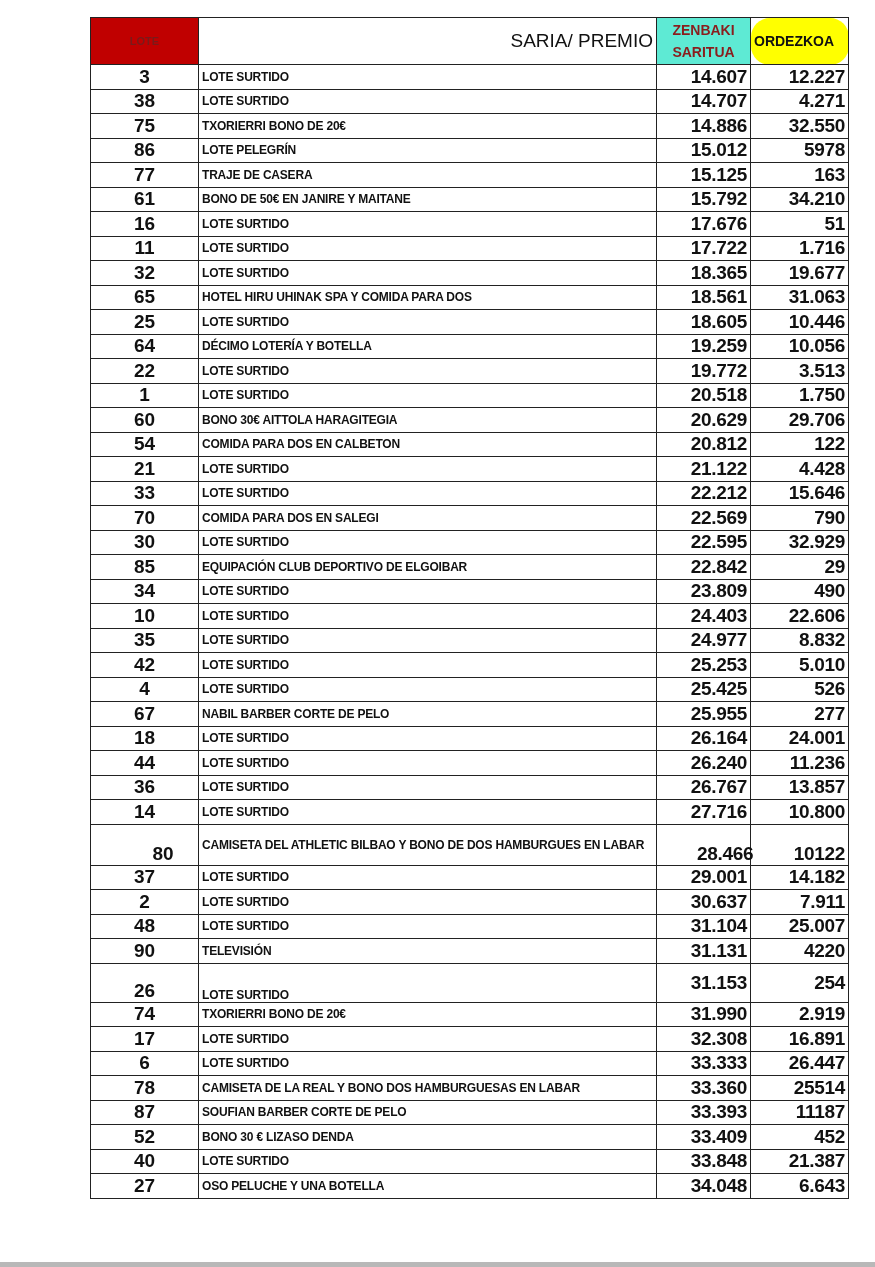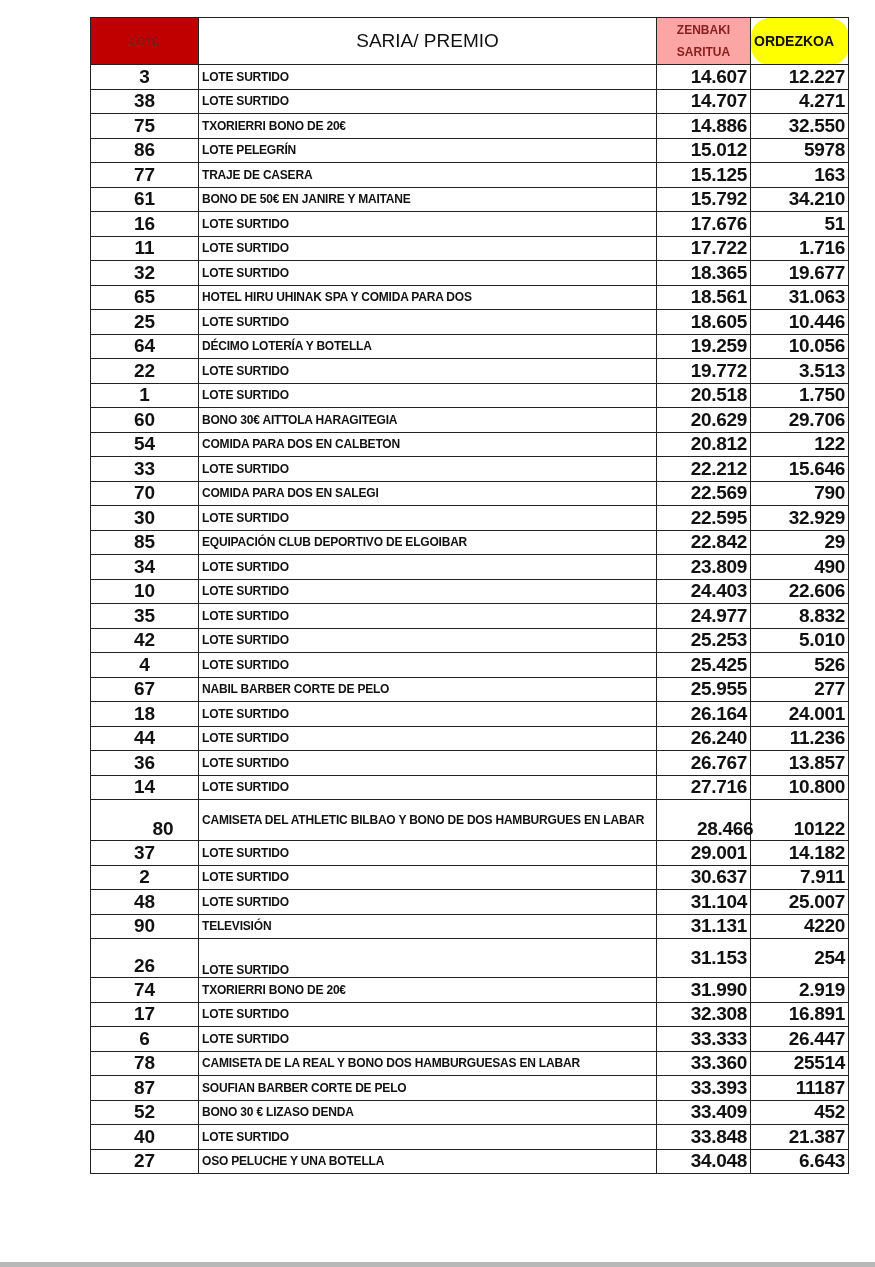--- a/index.html
+++ b/index.html
@@ -5,22 +5,22 @@
   html, body { margin: 0; padding: 0; background: #ffffff; }
   body { width: 875px; height: 1267px; position: relative; overflow: hidden; font-family: "Liberation Sans", sans-serif; }
   table { position: absolute; left: 90px; top: 17px; width: 758px; border-collapse: collapse; table-layout: fixed; }
   col.c1 { width: 108px; }
   col.c2 { width: 458px; }
   col.c3 { width: 94px; }
   col.c4 { width: 98px; }
   th, td { border: 1px solid #222; padding: 0 3px; }
   thead th { height: 46px; font-weight: normal; }
   th.lote { background: #c00000; color: #7a1a1a; font-size: 11px; font-weight: bold; text-align: center; }
-  th.premio { background: #fff; color: #111; font-size: 19px; text-align: center; }
-  th.zenbaki { background: #fca5a5; color: #8a1d1d; font-size: 12px; font-weight: bold; text-align: center; line-height: 22px; }
+  th.premio { background: #fff; color: #111; font-size: 19px; text-align: right; }
+  th.zenbaki { background: #5eead4; color: #8a1d1d; font-size: 14px; font-weight: bold; text-align: center; line-height: 22px; }
   th.ordezkoa { background: #ffff00; color: #111; font-size: 14px; font-weight: bold; text-align: left; border-radius: 19px; }
   tbody td { height: 23.5px; }
   td.lote { text-align: center; font-size: 19px; font-weight: bold; color: #111; }
   td.premio { font-size: 12px; font-weight: bold; color: #111; letter-spacing: -0.2px; }
   td.num { text-align: right; font-size: 19px; font-weight: bold; color: #111; letter-spacing: -0.3px; }
   tbody tr.tall td { height: 40px; }
   tbody tr.tall td.lote, tbody tr.tall td.num { vertical-align: bottom; padding-left: 40px; }
   tbody tr.tall td.premio { line-height: 18px; }
   tbody tr.tall26 td { height: 38px; }
   tbody tr.tall26 td.lote, tbody tr.tall26 td.premio { vertical-align: bottom; }
@@ -135,20 +135,26 @@
         <td class="num">20.629</td>
         <td class="num">29.706</td>
       </tr>
       <tr>
         <td class="lote">54</td>
         <td class="premio">COMIDA PARA DOS  EN CALBETON</td>
         <td class="num">20.812</td>
         <td class="num">122</td>
       </tr>
       <tr>
+        <td class="lote">21</td>
+        <td class="premio">LOTE SURTIDO</td>
+        <td class="num">21.122</td>
+        <td class="num">4.428</td>
+      </tr>
+      <tr>
         <td class="lote">33</td>
         <td class="premio">LOTE SURTIDO</td>
         <td class="num">22.212</td>
         <td class="num">15.646</td>
       </tr>
       <tr>
         <td class="lote">70</td>
         <td class="premio">COMIDA PARA DOS EN SALEGI</td>
         <td class="num">22.569</td>
         <td class="num">790</td>

